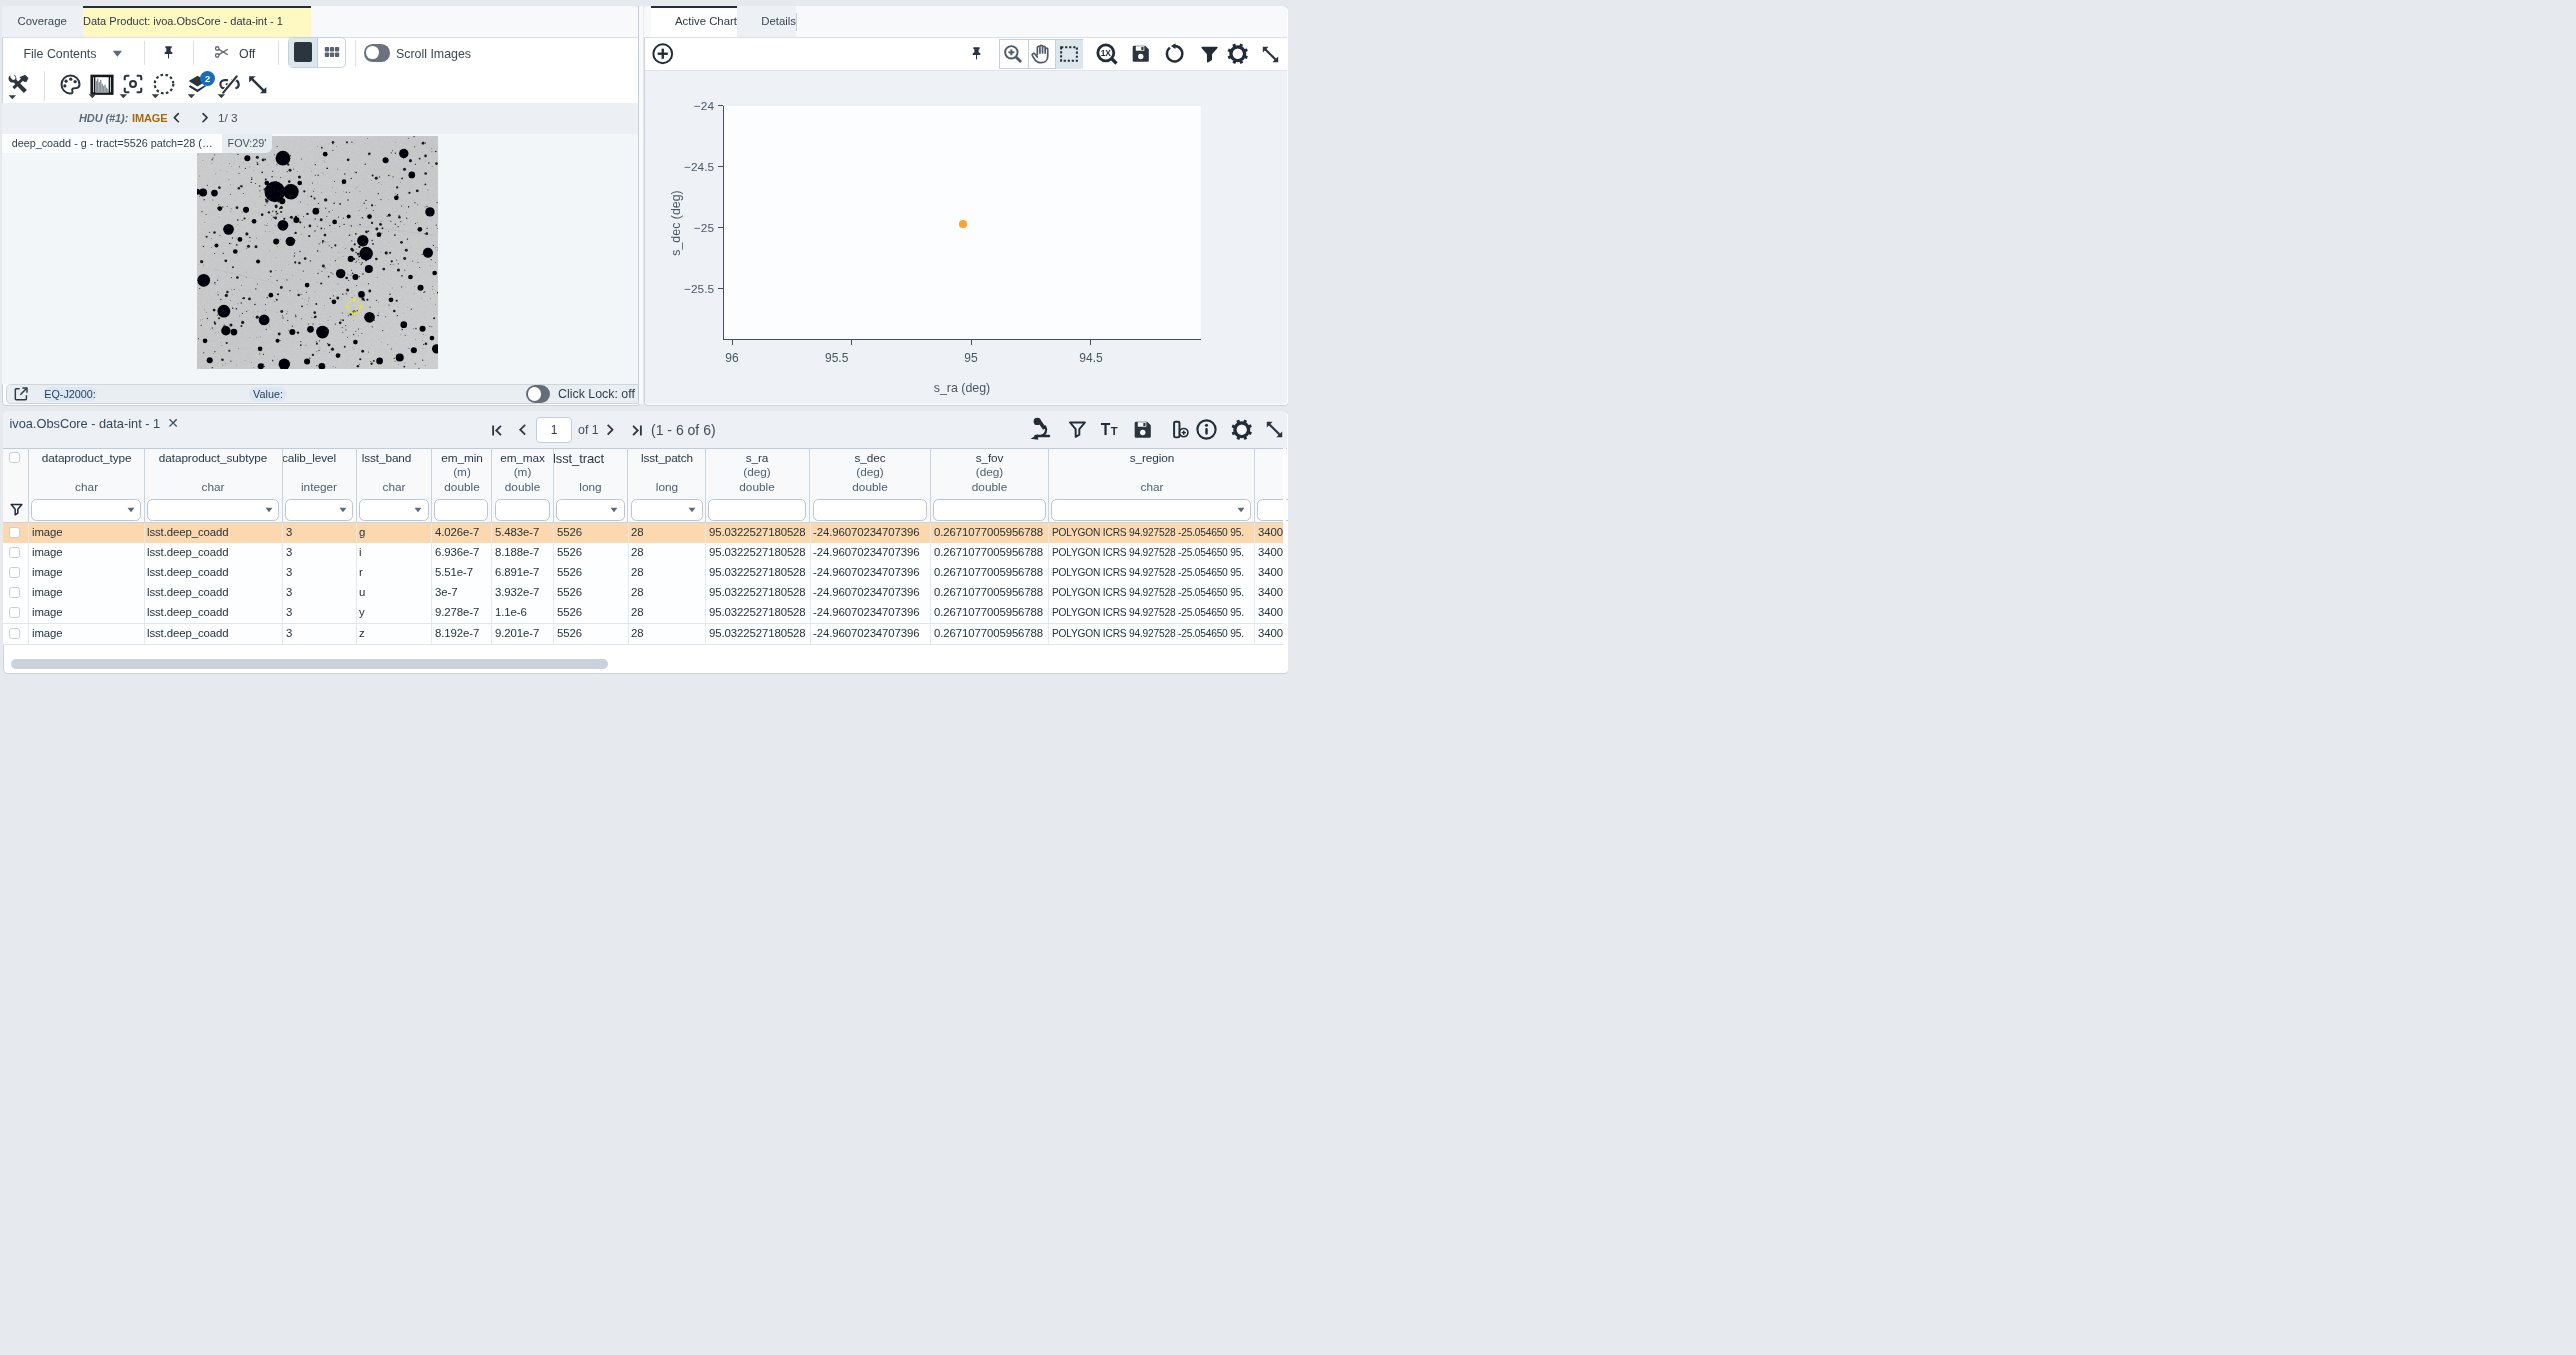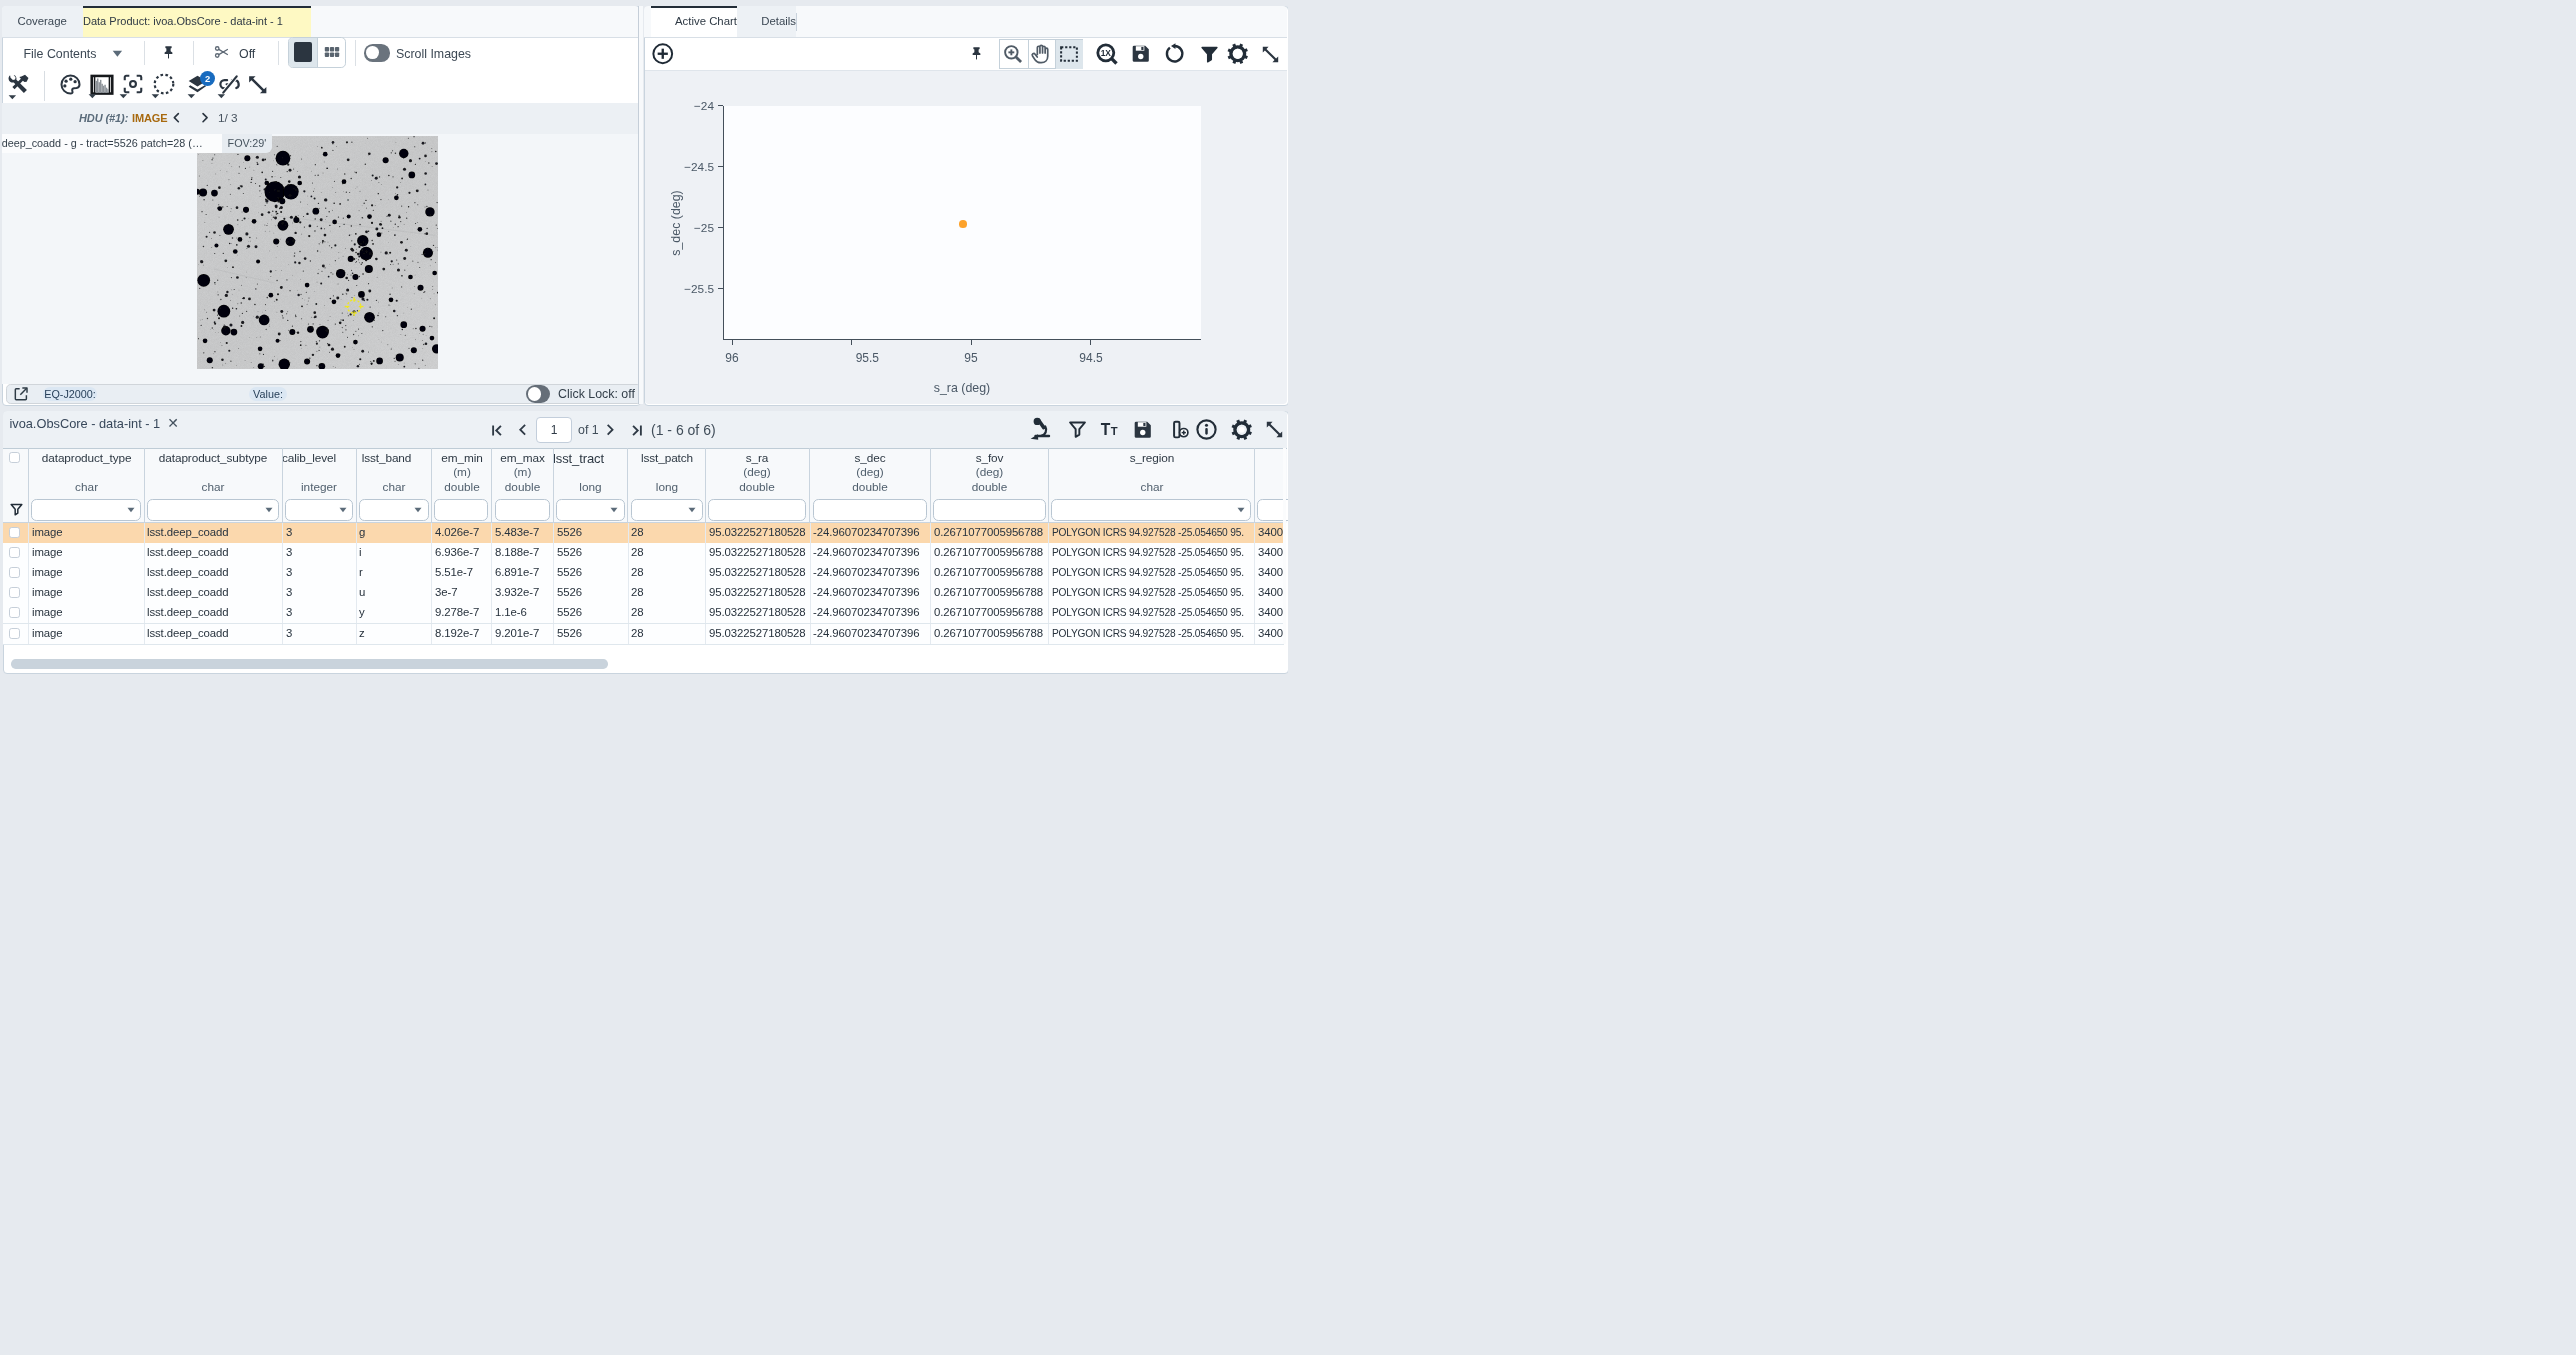--- a/index.html
+++ b/index.html
@@ -1050,21 +1050,21 @@
         <circle cx="48.1" cy="40.9" r="0.6"></circle>
       </g>
 <g stroke="#f0e71f" stroke-width="2" fill="none">
 <circle cx="234" cy="254" r="10" stroke-dasharray="3.2 2.6"></circle>
 <line x1="234" y1="240" x2="234" y2="247"></line>
         <line x1="234" y1="261" x2="234" y2="268"></line>
 <line x1="220" y1="254" x2="227" y2="254"></line>
         <line x1="241" y1="254" x2="248" y2="254"></line>
 </g>
 </svg>
-    <div style="position:absolute;left:1.7px;top:134px;width:220px;height:18.5px;background:#fbfcfd;color:#333f4a;font-size:10.8px;line-height:18px;padding-left:0;white-space:nowrap;overflow:hidden;box-sizing:border-box">deep_coadd - g - tract=5526 patch=28 (…</div>
+    <div style="position:absolute;left:1.7px;top:134px;width:220px;height:18.5px;background:#fbfcfd;color:#333f4a;font-size:10.8px;line-height:18px;padding-left:10px;white-space:nowrap;overflow:hidden;box-sizing:border-box">deep_coadd - g - tract=5526 patch=28 (…</div>
     <div style="position:absolute;left:222px;top:134px;width:50px;height:18.5px;background:#e7ecf1;color:#47545f;font-size:10.8px;line-height:18px;text-align:center;border-radius:0 0 6px 0">FOV:29'</div>
     <div style="position:absolute;left:6.4px;top:384px;width:636px;height:19.5px;background:#e9eef3;border:0.7px solid #d0d5da;border-radius:4.7px;box-sizing:border-box"></div>
     <svg width="16" height="16" viewBox="0 0 24 24" style="position:absolute;left:13px;top:386px">
       <g stroke="#2e3b46" stroke-width="2.2" fill="none">
         <path d="M10 4H4.8A1.3 1.3 0 0 0 3.5 5.3v14a1.3 1.3 0 0 0 1.3 1.3h14a1.3 1.3 0 0 0 1.3-1.3V14"></path>
         <path d="M14 3h7v7" stroke-linejoin="round"></path>
         <line x1="20.5" y1="3.5" x2="11" y2="13"></line>
       </g>
     </svg>
     <div style="position:absolute;left:43px;top:387px;width:54px;height:14px;background:#dbe7f3;border-radius:7.4px;color:#29415a;font-size:10.8px;line-height:14px;text-align:center;white-space:nowrap">EQ-J2000:</div>
@@ -1157,21 +1157,21 @@
     <div style="position:absolute;left:651px;top:99px;width:63px;text-align:right;color:#4a5866;font-size:11.8px;line-height:15px">−24</div>
     <div style="position:absolute;left:718px;top:166px;width:4.7px;height:1px;background:#444f5a"></div>
     <div style="position:absolute;left:651px;top:160px;width:63px;text-align:right;color:#4a5866;font-size:11.8px;line-height:15px">−24.5</div>
     <div style="position:absolute;left:718px;top:227px;width:4.7px;height:1px;background:#444f5a"></div>
     <div style="position:absolute;left:651px;top:221px;width:63px;text-align:right;color:#4a5866;font-size:11.8px;line-height:15px">−25</div>
     <div style="position:absolute;left:718px;top:288px;width:4.7px;height:1px;background:#444f5a"></div>
     <div style="position:absolute;left:651px;top:282px;width:63px;text-align:right;color:#4a5866;font-size:11.8px;line-height:15px">−25.5</div>
     <div style="position:absolute;left:732px;top:340px;width:1px;height:4.7px;background:#444f5a"></div>
     <div style="position:absolute;left:705px;top:351px;width:54px;text-align:center;color:#4a5866;font-size:12px">96</div>
     <div style="position:absolute;left:851px;top:340px;width:1px;height:4.7px;background:#444f5a"></div>
-    <div style="position:absolute;left:825px;top:351px;width:54px;text-align:right;color:#4a5866;font-size:12px">95.5</div>
+    <div style="position:absolute;left:825px;top:351px;width:54px;text-align:left;color:#4a5866;font-size:12px">95.5</div>
     <div style="position:absolute;left:971px;top:340px;width:1px;height:4.7px;background:#444f5a"></div>
     <div style="position:absolute;left:944px;top:351px;width:54px;text-align:center;color:#4a5866;font-size:12px">95</div>
     <div style="position:absolute;left:1090px;top:340px;width:1px;height:4.7px;background:#444f5a"></div>
     <div style="position:absolute;left:1064px;top:351px;width:54px;text-align:center;color:#4a5866;font-size:12px">94.5</div>
     <div style="position:absolute;left:908px;top:381px;width:108px;text-align:center;color:#4a5866;font-size:12.4px">s_ra (deg)</div>
     <div style="position:absolute;left:635px;top:216px;width:81px;text-align:center;color:#4a5866;font-size:12.4px;transform:rotate(-90deg);transform-origin:center">s_dec (deg)</div>
     <div style="position:absolute;left:959px;top:220px;width:7.7px;height:7.7px;background:#fda22b;border-radius:50%"></div>
     <div style="position:absolute;left:2.7px;top:411px;width:1284px;height:261px;background:#fff;border:0.7px solid #c9d4de;border-radius:4px"></div>
     <div style="position:absolute;left:2.7px;top:411px;width:1284px;height:37px;background:#edf1f5;border-radius:4px 4px 0 0"></div>
     <div style="position:absolute;left:9.4px;top:415px;height:16px;color:#37475a;font-size:12.8px;line-height:16px;white-space:nowrap">ivoa.ObsCore - data-int - 1&nbsp; <span style="color:#44525f;font-size:14px">✕</span></div>

